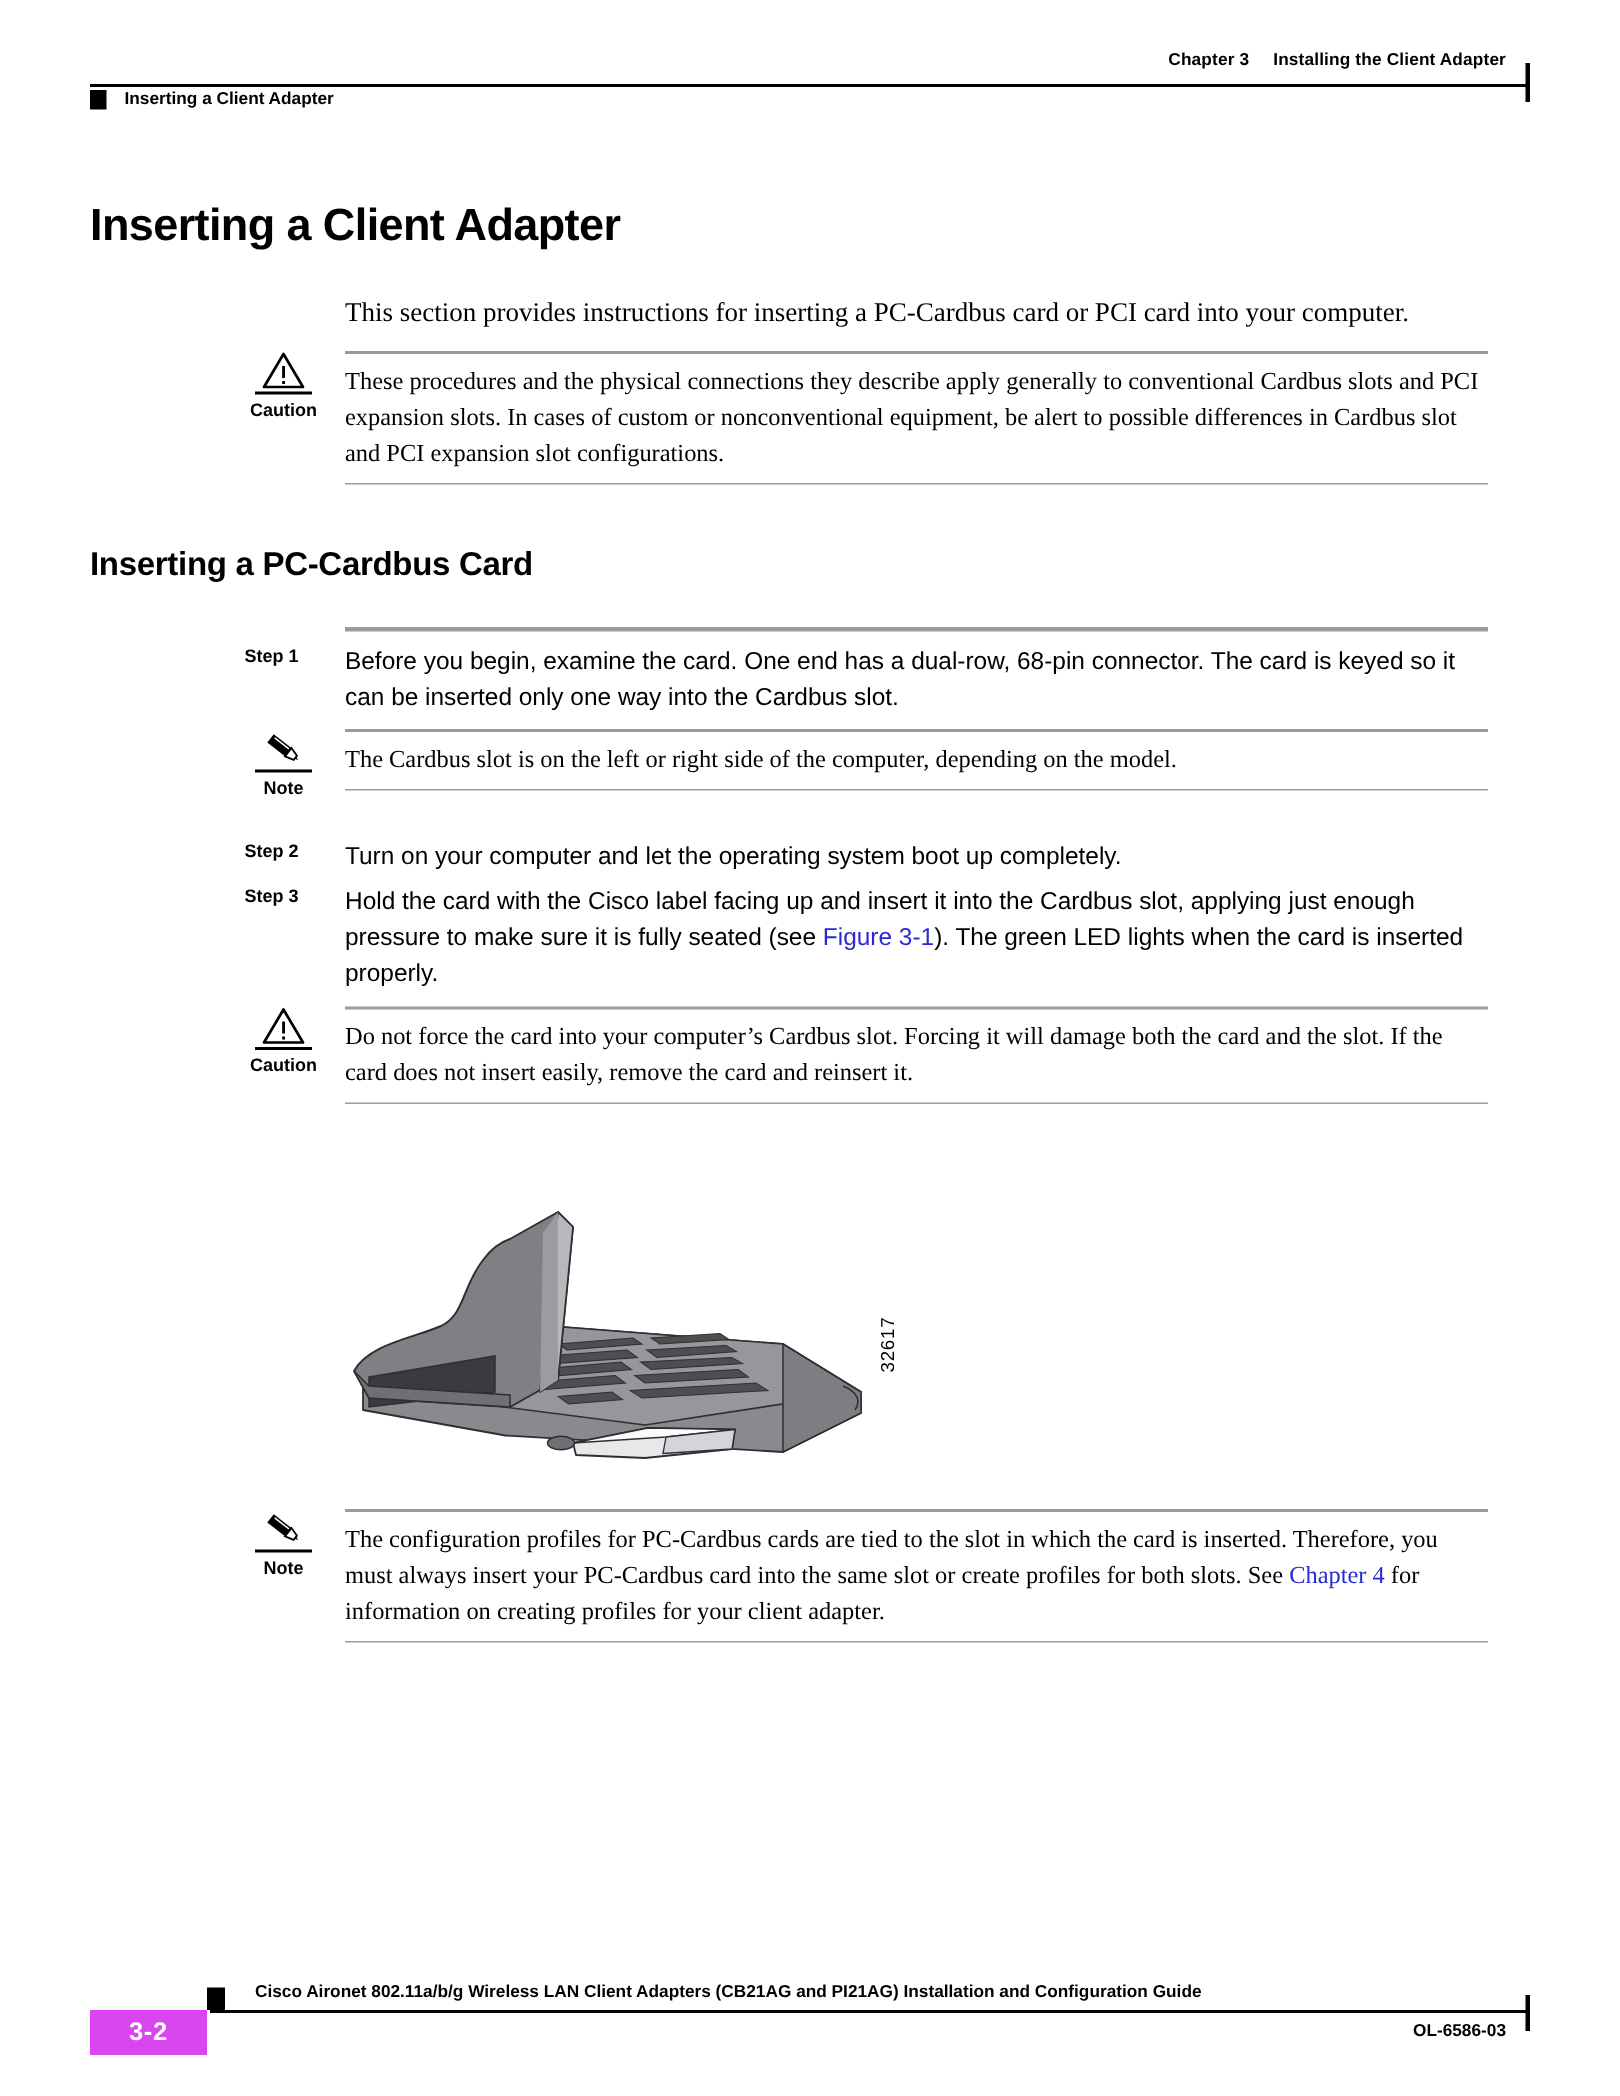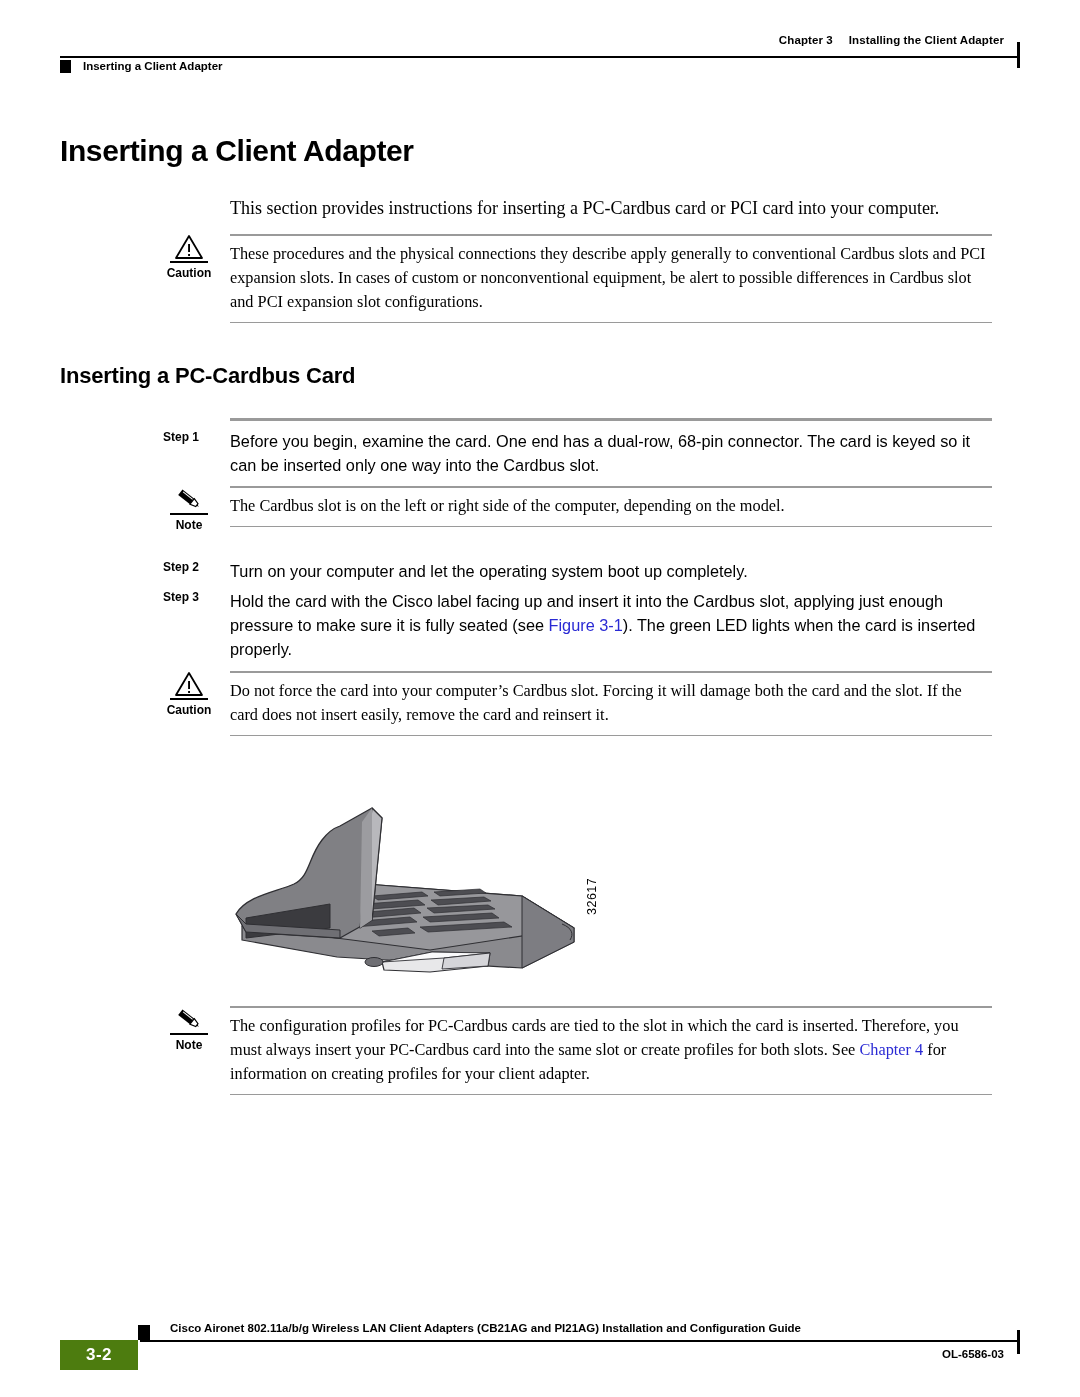--- a/index.html
+++ b/index.html
@@ -252,21 +252,21 @@
     width: 3px;
     height: 24px;
     background: #000;
   }
   .footer-pagebox {
     position: absolute;
     left: 0px;
     top: 22px;
     width: 78px;
     height: 30px;
-    background: #4d7c0f;
+    background: #d946ef;
     color: #fff;
     font-family: "Liberation Sans", sans-serif;
     font-weight: bold;
     font-size: 17px;
     display: flex;
     align-items: center;
     justify-content: center;
     letter-spacing: 0.5px;
   }
   .footer-square {

